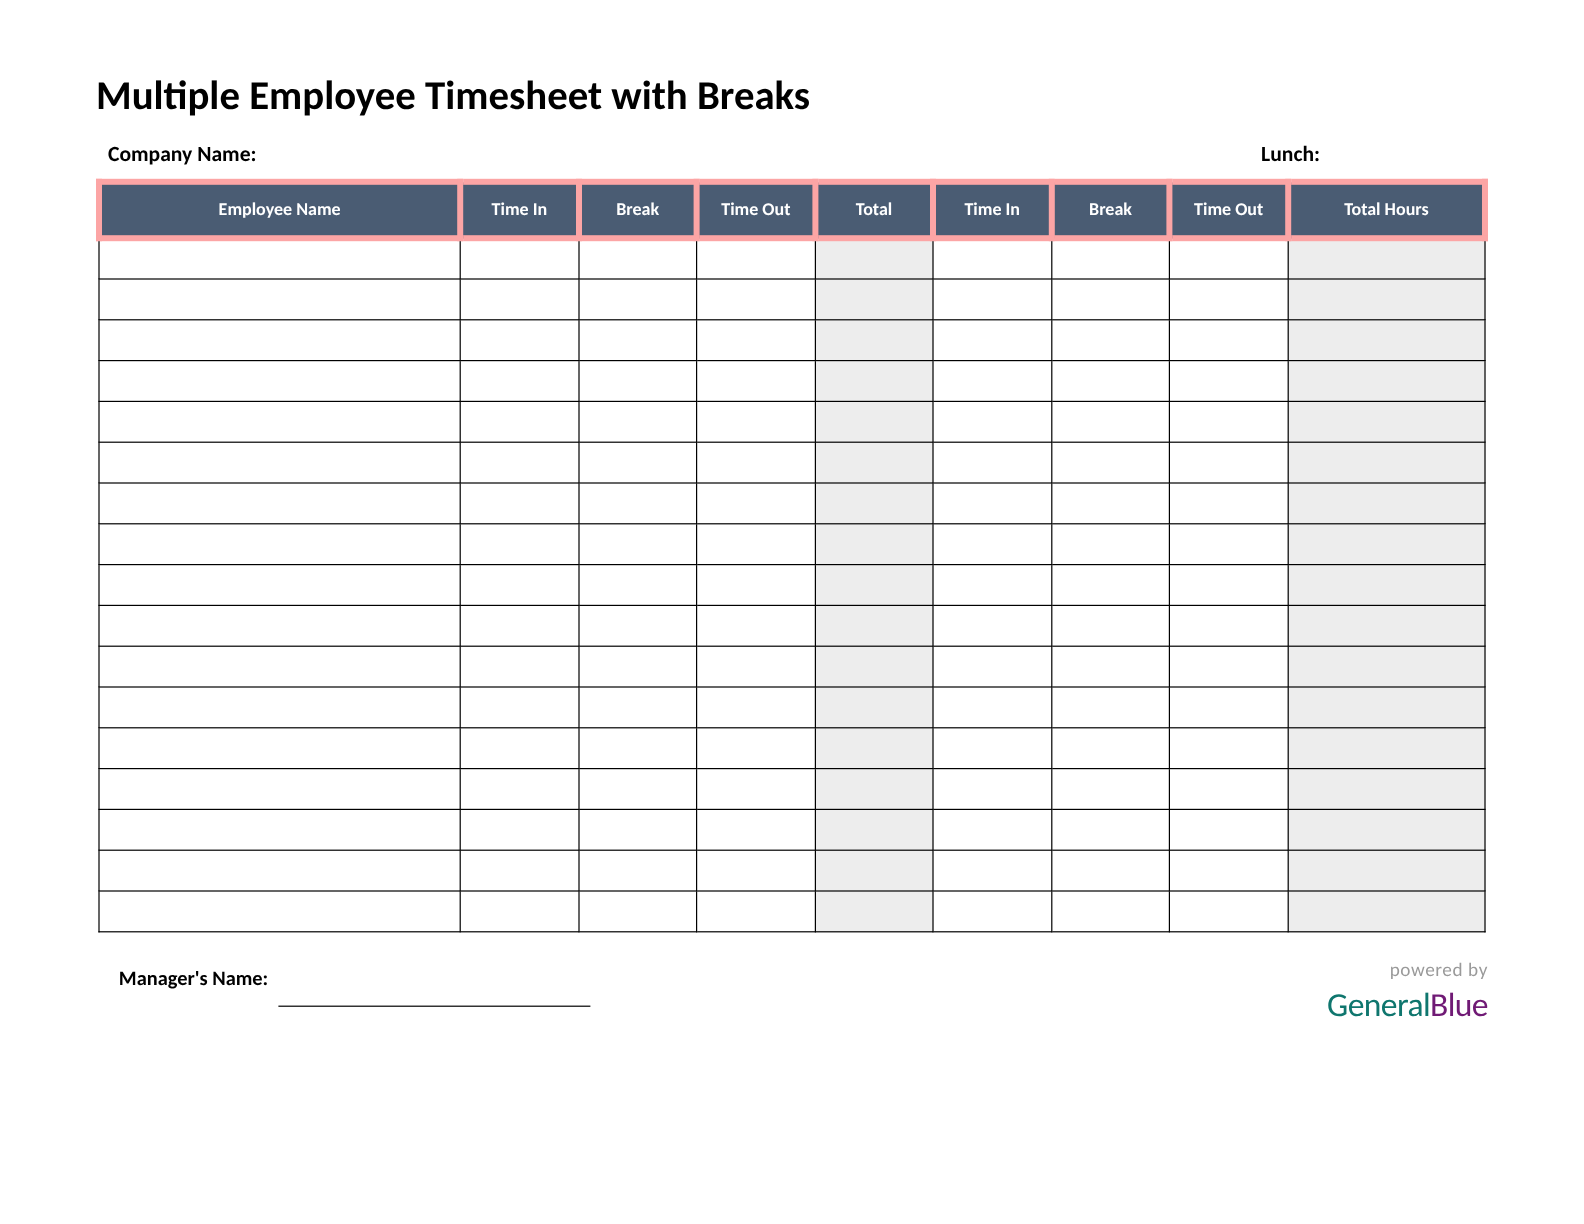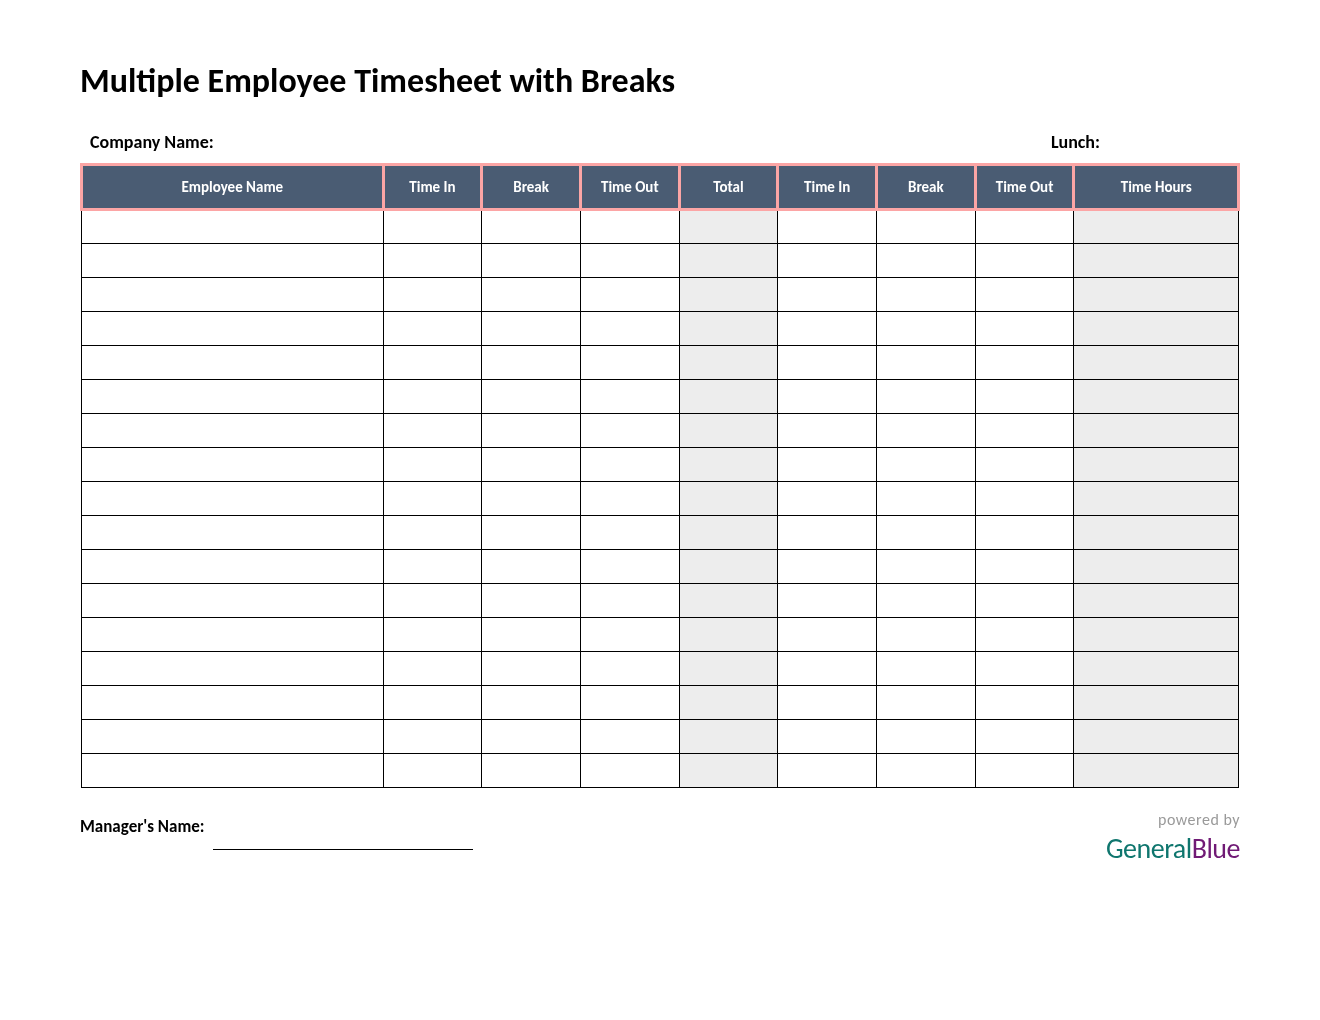--- a/index.html
+++ b/index.html
@@ -12,21 +12,21 @@
   }
   .page {
     width: 1320px;
     height: 1020px;
     padding: 60px 80px 40px 80px;
     position: relative;
   }
   .title {
     font-size: 34px;
     font-weight: 700;
-    margin-bottom: 30px;
+    margin-bottom: 16px;
   }
   .meta-row {
     display: flex;
     justify-content: space-between;
     font-size: 18px;
     font-weight: 700;
     padding: 0 10px 10px 10px;
   }
   .meta-row .date-label {
     margin-right: 130px;
@@ -35,21 +35,21 @@
     width: 100%;
     border-collapse: collapse;
     table-layout: fixed;
   }
   table.sheet th {
     background: #4a5c73;
     color: #ffffff;
     font-size: 15px;
     font-weight: 600;
     padding: 12px 6px;
-    border: 3px solid #fca5a5;
+    border: 5px solid #fca5a5;
     text-align: center;
   }
   table.sheet td {
     border: 1px solid #000;
     height: 34px;
     background: #ffffff;
   }
   table.sheet td.shaded {
     background: #ededed;
   }
@@ -57,20 +57,21 @@
   .col-time   { width: 90px; }
   .col-total  { width: 150px; }
 
   .footer-row {
     display: flex;
     align-items: flex-start;
     margin-top: 28px;
     font-size: 17px;
     font-weight: 700;
     position: relative;
+    margin-left: 19px;
   }
   .sign-block {
     display: flex;
     align-items: flex-start;
   }
   .sign-line {
     display: inline-block;
     border-bottom: 1px solid #000;
     width: 260px;
     height: 28px;
@@ -126,21 +127,21 @@
     <thead>
       <tr>
         <th>Employee Name</th>
         <th>Time In</th>
         <th>Break</th>
         <th>Time Out</th>
         <th>Total</th>
         <th>Time In</th>
         <th>Break</th>
         <th>Time Out</th>
-        <th>Time Hours</th>
+        <th>Total Hours</th>
       </tr>
     </thead>
     <tbody id="sheet-body">
         <tr>
           <td></td>
           <td></td>
           <td></td>
           <td></td>
           <td class="shaded"></td>
           <td></td>

